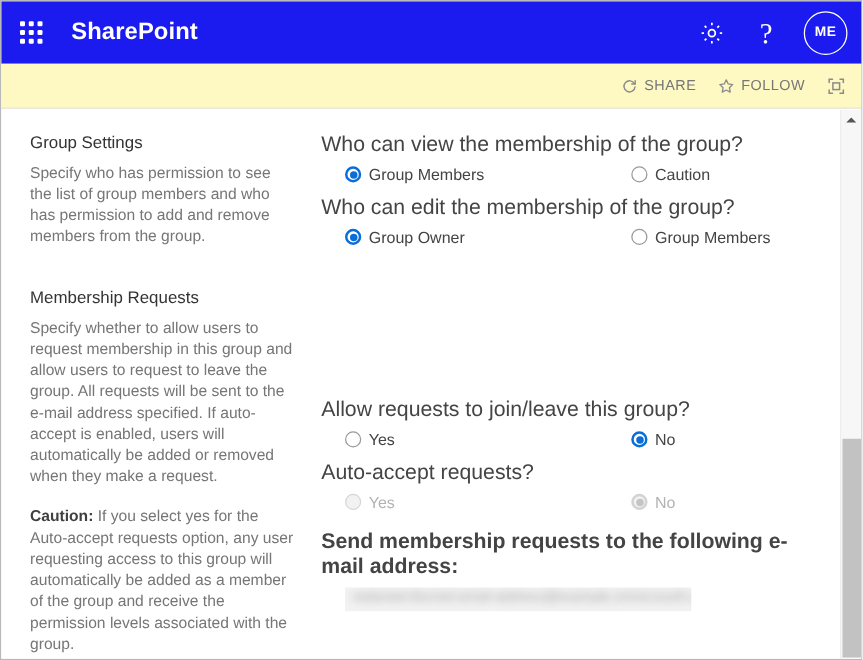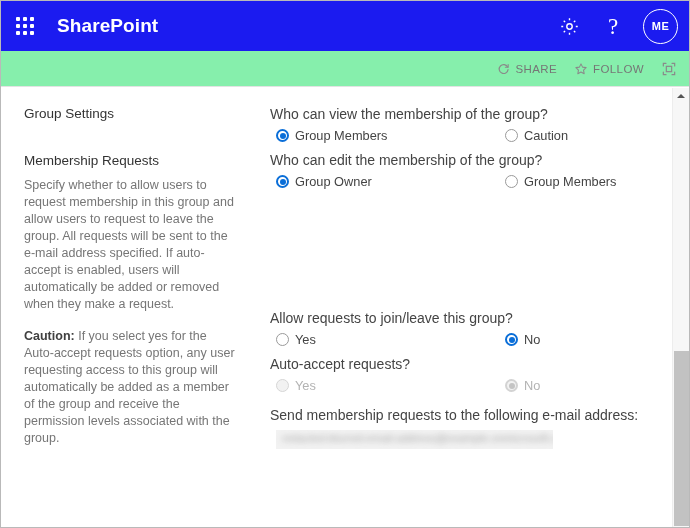--- a/index.html
+++ b/index.html
@@ -98,21 +98,21 @@
     cursor: pointer;
     letter-spacing: 0.4px;
   }
 
   
   .command-bar {
     position: absolute;
     left: 0; top: 50px;
     width: 690px;
     height: 36px;
-    background: #86efac;
+    background: #fef9c3;
     border-bottom: 1px solid #e3e3e3;
     display: flex;
     align-items: center;
     justify-content: flex-end;
     padding-right: 14px;
     box-sizing: border-box;
   }
   .cmd-item {
     display: flex;
     align-items: center;
@@ -163,23 +163,23 @@
     color: #767676;
     line-height: 17px;
     margin: 0;
   }
   .section-desc b { color: #404040; font-weight: bold; }
 
   .block-membership { margin-top: 32px; }
   .caution-para { margin-top: 15px; }
 
   .question {
-    font-size: 14px;
+    font-size: 17px;
     color: #444444;
-    margin: 0 0 6px 13px;
+    margin: 0 0 6px 0;
   }
   .radio-row {
     display: flex;
     margin: 0 0 9px 0;
   }
   .radio-opt {
     display: flex;
     align-items: center;
     gap: 6px;
     cursor: pointer;
@@ -226,21 +226,21 @@
   .radio-label {
     font-size: 12.8px;
     color: #444444;
     white-space: nowrap;
   }
   .radio-opt.is-disabled .radio-label { color: #b3b3b3; }
 
   .group-block { margin-bottom: 13px; }
   .membership-block { margin-top: 121px; }
 
-  .email-question { margin-top: 14px; }
+  .email-question { margin-top: 14px; font-weight: bold; }
   .email-field {
     margin: 7px 0 0 19px;
     width: 277px;
     height: 19px;
     background: #f2f2f2;
     border: none;
     position: relative;
     overflow: hidden;
   }
   .email-blur {
@@ -354,20 +354,21 @@
     </div>
   </div>
 
   <div class="content">
     <div class="content-inner">
 
       <div class="col-left">
 
         <div>
           <h2 class="section-title">Group Settings</h2>
+          <p class="section-desc">Specify who has permission to see the list of group members and who has permission to add and remove members from the group.</p>
         </div>
 
         <div class="block-membership">
           <h2 class="section-title">Membership Requests</h2>
           <p class="section-desc">Specify whether to allow users to request membership in this group and allow users to request to leave the group. All requests will be sent to the e-mail address specified. If auto-accept is enabled, users will automatically be added or removed when they make a request.</p>
           <p class="section-desc caution-para"><b>Caution:</b><span> If you select yes for the Auto-accept requests option, any user requesting access to this group will automatically be added as a member of the group and receive the permission levels associated with the group.</span></p>
         </div>
 
       </div>
 

